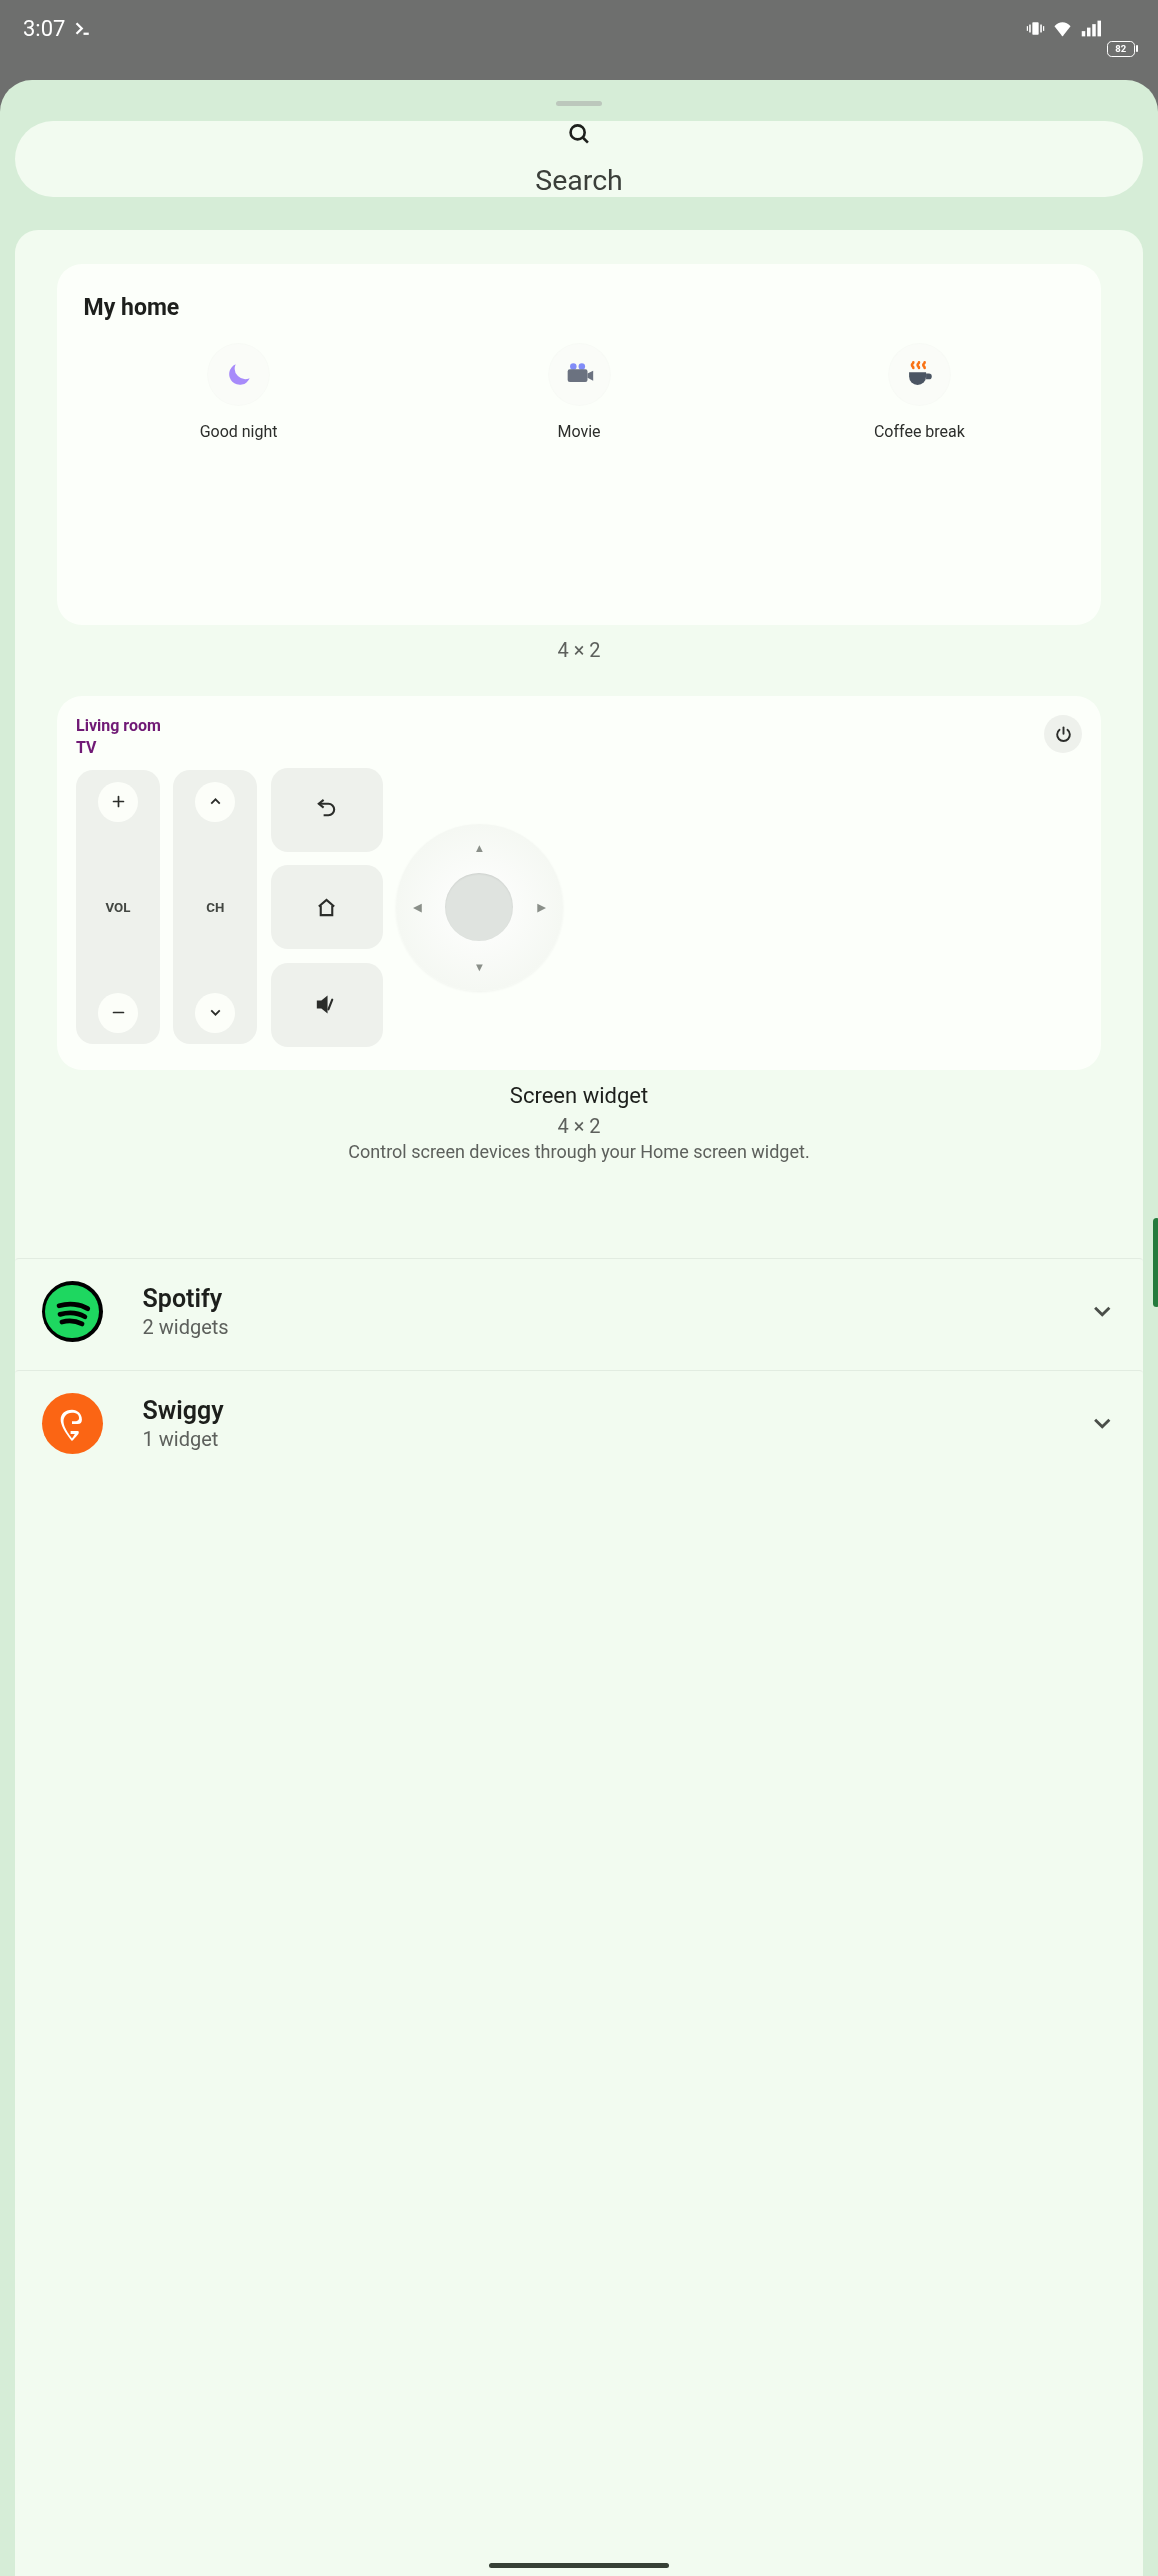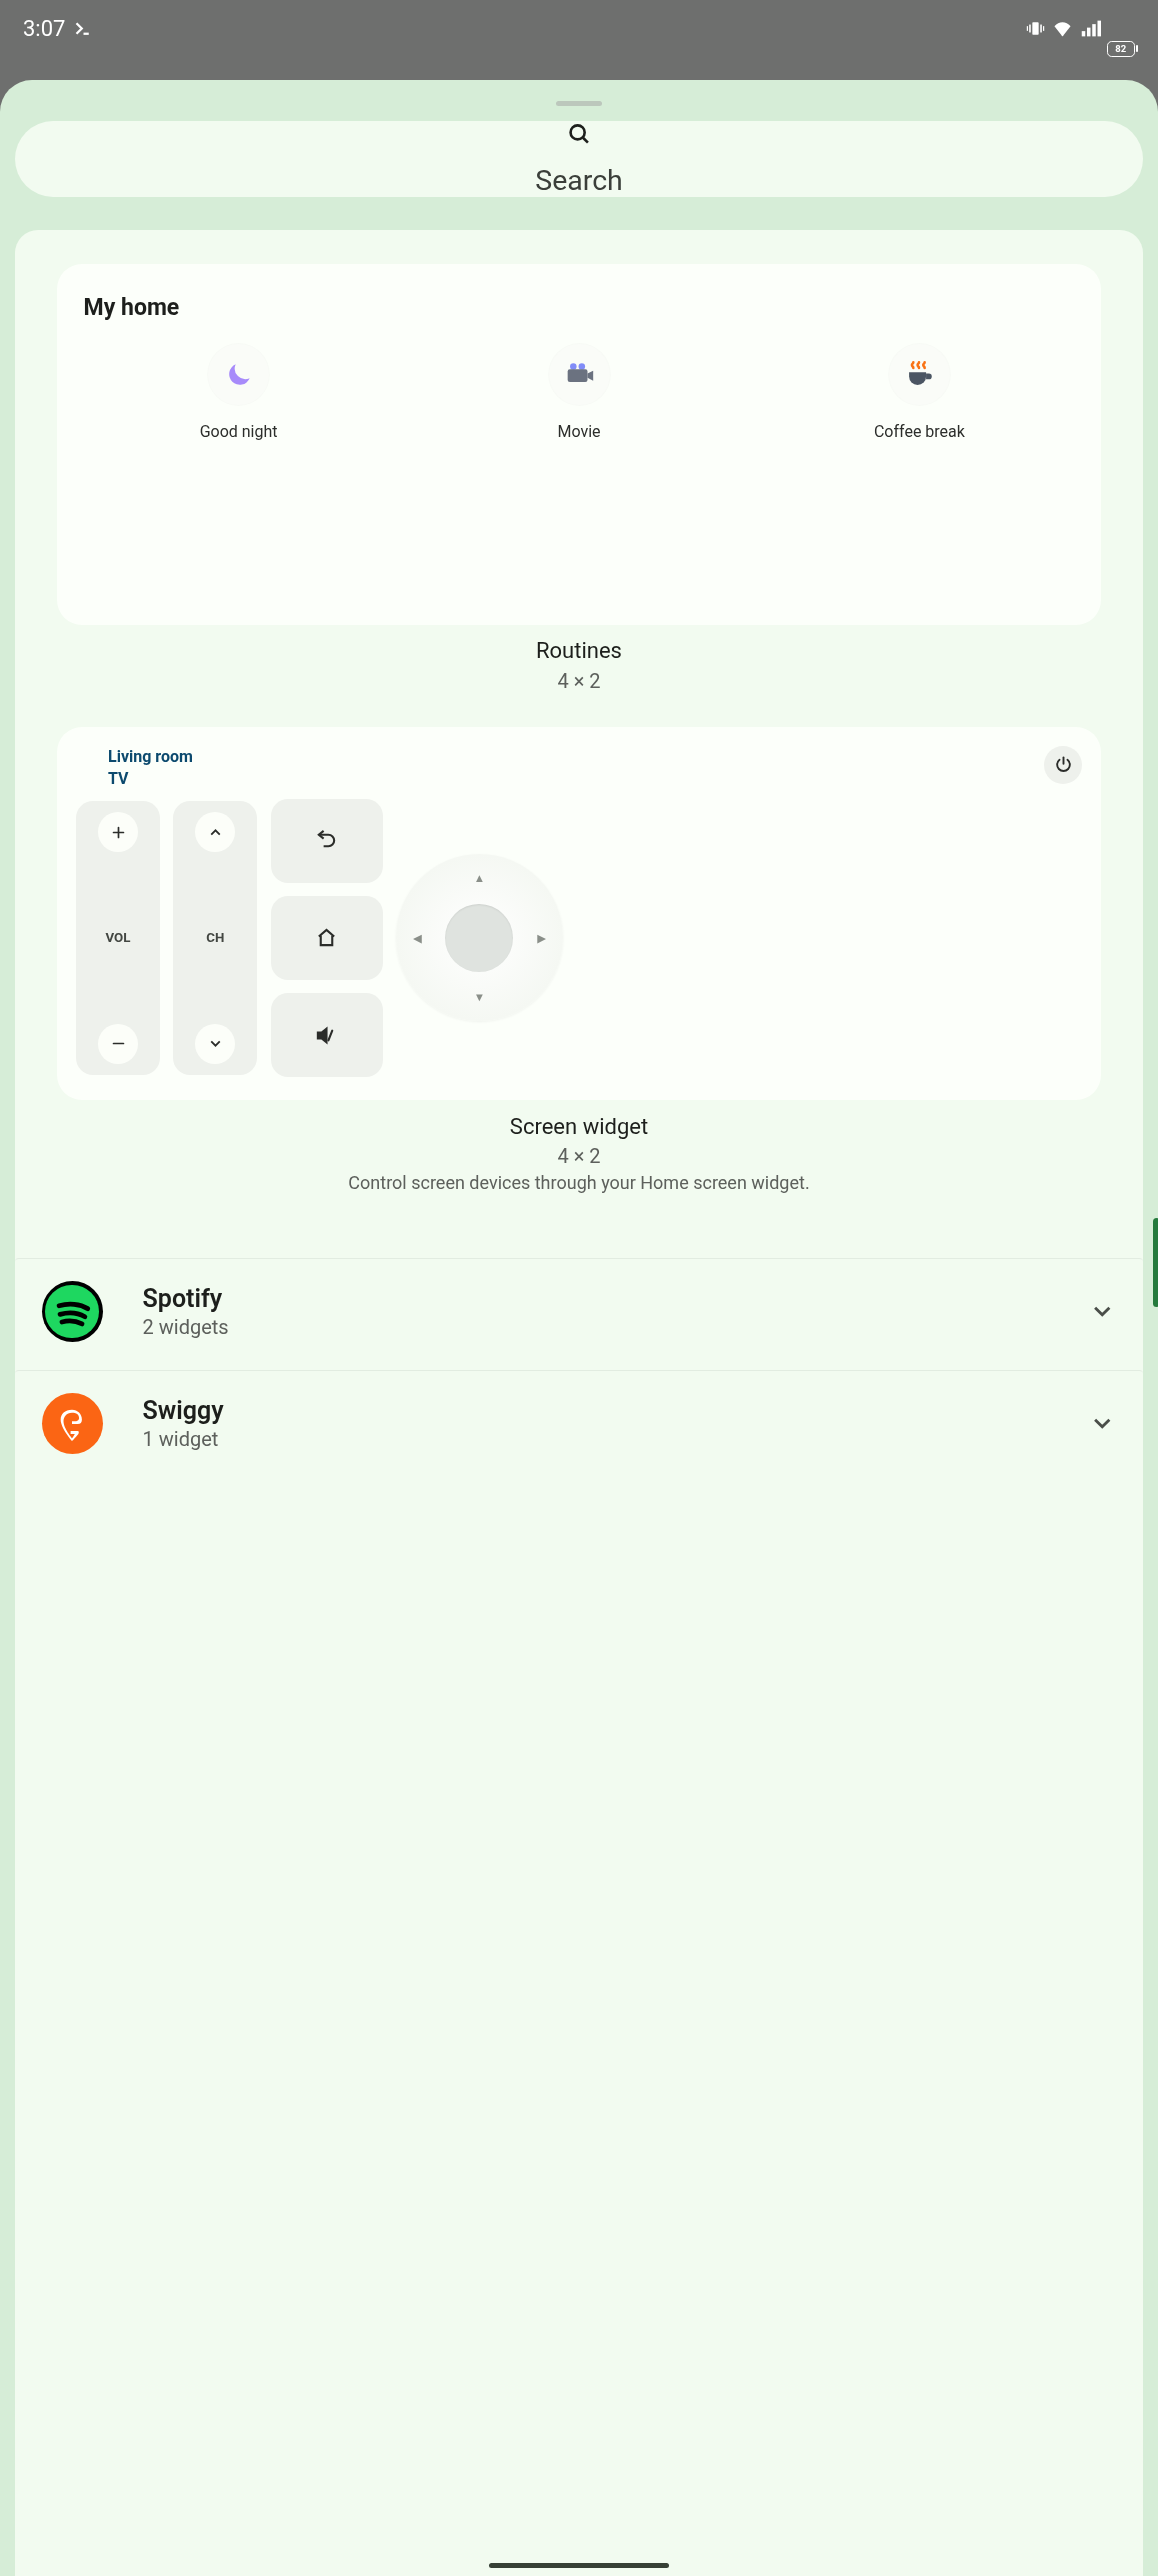--- a/index.html
+++ b/index.html
@@ -33,21 +33,21 @@
   .routine .lbl { font-size:16px; color:#2c2e2b; white-space:nowrap; }
 
   .preview-meta { text-align:center; margin:13.3px 0 34px; }
   .preview-meta .t { font-size:22px; color:#1d1f1c; }
   .preview-meta .s { font-size:20px; color:#5d605c; margin-top:5.7px; }
   .preview-meta .d { font-size:18px; color:#5d605c; margin-top:3.8px; }
 
   
   .remotecard { padding:19px 19px 23px; }
   .remote-head { display:flex; justify-content:space-between; align-items:flex-start; margin-bottom:9.5px; }
-  .remote-head .txt { font-size:16px; font-weight:700; color:#0c4a6e; line-height:1.35;margin-left:32px; }
+  .remote-head .txt { font-size:16px; font-weight:700; color:#701a75; line-height:1.35; }
   .powerbtn { width:38px; height:38px; border-radius:50%; background:#eef1ec; display:flex; align-items:center; justify-content:center; }
   .remote-body { display:flex; gap:13.3px; align-items:center; }
   .vcol { width:84px; height:274px; background:#eef1ec; border-radius:17px; display:flex; flex-direction:column; align-items:center; justify-content:space-between; padding:11.4px 0; }
   .vcol .cap { font-size:13.3px; font-weight:700; color:#434742; }
   .smbtn { width:40px; height:40px; border-radius:50%; background:#fcfef9; display:flex; align-items:center; justify-content:center; font-size:21px; color:#2b2d2a; }
   .midcol { display:flex; flex-direction:column; gap:13.3px; }
   .sqbtn { width:112px; height:84px; background:#eef1ec; border-radius:17px; display:flex; align-items:center; justify-content:center; }
   .dpad { width:167px; height:167px; border-radius:50%; background:radial-gradient(circle,#ffffff 0%,#f5f8f3 70%); position:relative; display:flex; align-items:center; justify-content:center; box-shadow:0 0.9px 2.8px rgba(0,0,0,.05); }
   .dpad::after { content:""; width:68px; height:68px; border-radius:50%; background:#dfe3df; box-shadow:inset 0 0.9px 1.9px rgba(0,0,0,.08); }
   .dpad .arrow { position:absolute; color:#8a8f89; font-size:11.4px; }
@@ -155,21 +155,20 @@
                 </g>
                 <path fill="#4b5563" d="M5 10h12v3a6 6 0 0 1-12 0z"></path>
                 <path fill="#4b5563" d="M17 11h2a2 2 0 0 1 0 4h-2z"></path>
               </svg>
           </div>
           <span class="lbl">Coffee break</span>
         </div>
       </div>
     </div>
     <div class="preview-meta">
-      <div class="t">Routines</div>
       <div class="s">4 × 2</div>
     </div>
 
     <div class="card remotecard">
       <div class="remote-head">
         <div class="txt">
           <div>Living room</div>
           <div>TV</div>
         </div>
         <div class="powerbtn">

